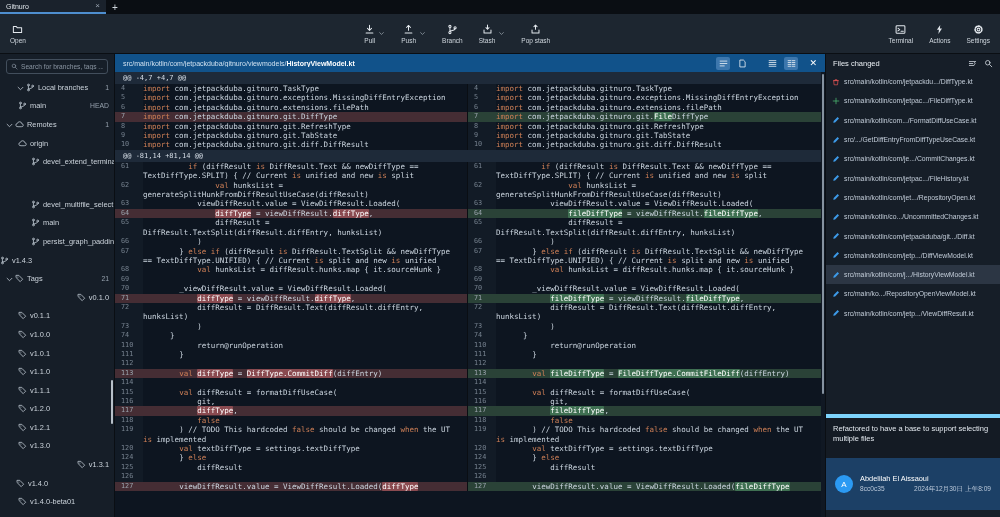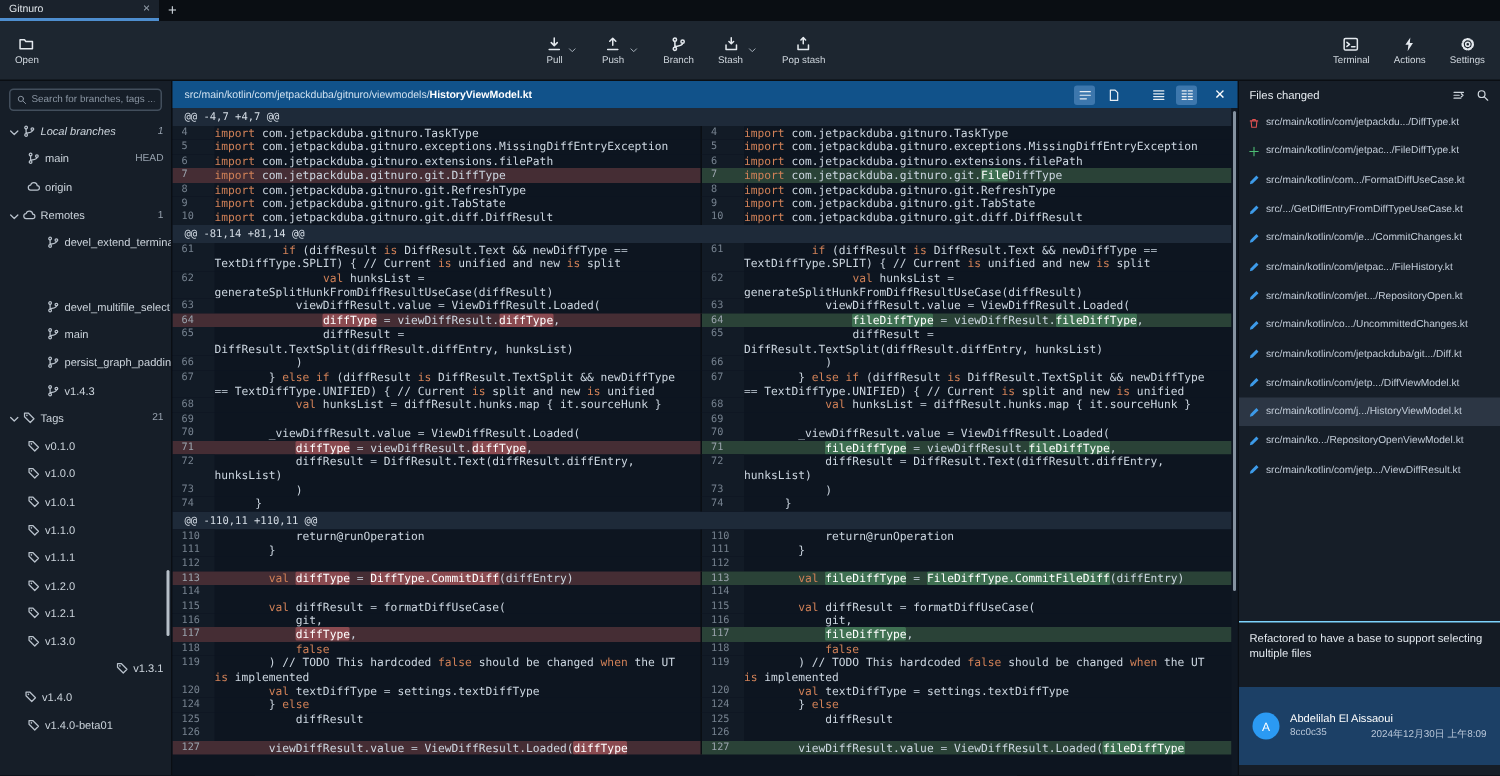--- a/index.html
+++ b/index.html
@@ -69,21 +69,21 @@
   
   .files{width:175px;background:#161e28;border-left:1px solid #0a0e13;display:flex;flex-direction:column;flex:none;}
   .files-header{height:18px;display:flex;align-items:center;padding:0 7px;gap:6px;color:#e8edf2;font-size:7.5px;flex:none;}
   .fh-icons{margin-left:auto;display:flex;gap:7px;color:#cfd6dd;}
   .fh-icons .ic{width:9px;height:9px;}
   .flist{flex:1;overflow:hidden;}
   .frow{height:19.3px;display:flex;align-items:center;gap:4px;padding:0 6px;font-size:6.8px;color:#c2ccd8;white-space:nowrap;overflow:hidden;}
   .frow.sel{background:#2c3644;}
   .frow .ic{width:8px;height:8px;flex:none;}
   .st-del{color:#e05252;} .st-add{color:#4dbd74;} .st-mod{color:#3d9be9;}
-  .fmsg{border-top:1px solid #7dd3fc;padding:6px 7px 0 7px;font-size:7.5px;color:#e2e8ee;height:44px;background:#141b24;line-height:1.35;flex:none;}
+  .fmsg{border-top:4px solid #7dd3fc;padding:6px 7px 0 7px;font-size:7.5px;color:#e2e8ee;height:44px;background:#141b24;line-height:1.35;flex:none;}
   .fcard{height:52px;background:#1c4066;display:flex;align-items:center;gap:7px;padding:0 9px;margin-bottom:7px;flex:none;}
   .avatar{width:18px;height:18px;border-radius:50%;background:#2b9af3;color:#fff;display:flex;align-items:center;justify-content:center;font-size:8px;flex:none;}
   .fmeta{flex:1;min-width:0;}
   .fnamE{font-size:7.4px;color:#fff;white-space:nowrap;overflow:hidden;}
   .fsub{display:flex;font-size:6.6px;color:#b9c7d9;margin-top:2px;white-space:nowrap;}
   .fdate{margin-left:auto;}
 </style>
 </head>
 <body>
 
@@ -206,21 +206,21 @@
       <div class="search">
         <span id="search-ic">
             <svg viewBox="0 0 12 12" fill="none" stroke="currentColor" stroke-width="1.1" stroke-linecap="round" stroke-linejoin="round" class="ic ">
               <circle cx="5" cy="5" r="3"></circle>
               <path d="M7.4 7.4l3 3"></path>
             </svg>
           </span>
         <span class="ph">Search for branches, tags ...</span>
       </div>
       <div class="tree" id="tree">
-          <div class="trow" style="padding-left: 5px; font-style: italic;">
+          <div class="trow" style="padding-left: 16px;">
             <span class="chv">
               <svg viewBox="0 0 12 12" fill="none" stroke="currentColor" stroke-width="1.1" stroke-linecap="round" stroke-linejoin="round" class="ic ">
                 <path d="M2.8 4.4L6 7.6l3.2-3.2"></path>
               </svg>
             </span>
             <svg viewBox="0 0 12 12" fill="none" stroke="currentColor" stroke-width="1.1" stroke-linecap="round" stroke-linejoin="round" class="ic ">
               <circle cx="3.2" cy="2.7" r="1.2"></circle>
               <circle cx="3.2" cy="9.3" r="1.2"></circle>
               <circle cx="8.8" cy="4.1" r="1.2"></circle>
               <path d="M3.2 3.9v4.2M8.8 5.3c0 1.9-3 1.9-5.6 2.5"></path>
@@ -230,39 +230,39 @@
           </div>
           <div class="trow" style="padding-left: 18px;">
             <svg viewBox="0 0 12 12" fill="none" stroke="currentColor" stroke-width="1.1" stroke-linecap="round" stroke-linejoin="round" class="ic ">
               <circle cx="3.2" cy="2.7" r="1.2"></circle>
               <circle cx="3.2" cy="9.3" r="1.2"></circle>
               <circle cx="8.8" cy="4.1" r="1.2"></circle>
               <path d="M3.2 3.9v4.2M8.8 5.3c0 1.9-3 1.9-5.6 2.5"></path>
             </svg>
             <span>main</span>
             <span class="badge">HEAD</span>
-          </div>
-          <div class="trow" style="padding-left: 18px;">
-            <svg viewBox="0 0 12 12" fill="none" stroke="currentColor" stroke-width="1.1" stroke-linecap="round" stroke-linejoin="round" class="ic ">
-              <path d="M3.5 9a2.2 2.2 0 01-.3-4.4A3 3 0 019.1 5 2 2 0 018.9 9z"></path>
-            </svg>
-            <span>origin</span>
           </div>
           <div class="trow" style="padding-left: 5px;">
             <span class="chv">
               <svg viewBox="0 0 12 12" fill="none" stroke="currentColor" stroke-width="1.1" stroke-linecap="round" stroke-linejoin="round" class="ic ">
                 <path d="M2.8 4.4L6 7.6l3.2-3.2"></path>
               </svg>
             </span>
             <svg viewBox="0 0 12 12" fill="none" stroke="currentColor" stroke-width="1.1" stroke-linecap="round" stroke-linejoin="round" class="ic ">
               <path d="M3.5 9a2.2 2.2 0 01-.3-4.4A3 3 0 019.1 5 2 2 0 018.9 9z"></path>
             </svg>
             <span>Remotes</span>
             <span class="cnt">1</span>
           </div>
+          <div class="trow" style="padding-left: 18px;">
+            <svg viewBox="0 0 12 12" fill="none" stroke="currentColor" stroke-width="1.1" stroke-linecap="round" stroke-linejoin="round" class="ic ">
+              <path d="M3.5 9a2.2 2.2 0 01-.3-4.4A3 3 0 019.1 5 2 2 0 018.9 9z"></path>
+            </svg>
+            <span>origin</span>
+          </div>
           <div class="trow" style="padding-left: 31px;">
             <svg viewBox="0 0 12 12" fill="none" stroke="currentColor" stroke-width="1.1" stroke-linecap="round" stroke-linejoin="round" class="ic ">
               <circle cx="3.2" cy="2.7" r="1.2"></circle>
               <circle cx="3.2" cy="9.3" r="1.2"></circle>
               <circle cx="8.8" cy="4.1" r="1.2"></circle>
               <path d="M3.2 3.9v4.2M8.8 5.3c0 1.9-3 1.9-5.6 2.5"></path>
             </svg>
             <span>devel_extend_termina</span>
           </div>
           <div class="trow" style="padding-left: 31px; margin-top: 24px;">
@@ -285,21 +285,21 @@
           </div>
           <div class="trow" style="padding-left: 31px;">
             <svg viewBox="0 0 12 12" fill="none" stroke="currentColor" stroke-width="1.1" stroke-linecap="round" stroke-linejoin="round" class="ic ">
               <circle cx="3.2" cy="2.7" r="1.2"></circle>
               <circle cx="3.2" cy="9.3" r="1.2"></circle>
               <circle cx="8.8" cy="4.1" r="1.2"></circle>
               <path d="M3.2 3.9v4.2M8.8 5.3c0 1.9-3 1.9-5.6 2.5"></path>
             </svg>
             <span>persist_graph_paddin</span>
           </div>
-          <div class="trow" style="padding-left: 31px;">
+          <div class="trow" style="">
             <svg viewBox="0 0 12 12" fill="none" stroke="currentColor" stroke-width="1.1" stroke-linecap="round" stroke-linejoin="round" class="ic ">
               <circle cx="3.2" cy="2.7" r="1.2"></circle>
               <circle cx="3.2" cy="9.3" r="1.2"></circle>
               <circle cx="8.8" cy="4.1" r="1.2"></circle>
               <path d="M3.2 3.9v4.2M8.8 5.3c0 1.9-3 1.9-5.6 2.5"></path>
             </svg>
             <span>v1.4.3</span>
           </div>
           <div class="trow" style="padding-left: 5px;">
             <span class="chv">
@@ -307,26 +307,33 @@
                 <path d="M2.8 4.4L6 7.6l3.2-3.2"></path>
               </svg>
             </span>
             <svg viewBox="0 0 12 12" fill="none" stroke="currentColor" stroke-width="1.1" stroke-linecap="round" stroke-linejoin="round" class="ic ">
               <path d="M1.8 1.8h3.3l5.1 5.1-3.3 3.3-5.1-5.1z"></path>
               <circle cx="3.9" cy="3.9" r=".7" fill="currentColor" stroke="none"></circle>
             </svg>
             <span>Tags</span>
             <span class="cnt">21</span>
           </div>
-          <div class="trow" style="padding-left: 18px;">
+          <div class="trow" style="padding-left: 18px; justify-content: flex-end;">
             <svg viewBox="0 0 12 12" fill="none" stroke="currentColor" stroke-width="1.1" stroke-linecap="round" stroke-linejoin="round" class="ic ">
               <path d="M1.8 1.8h3.3l5.1 5.1-3.3 3.3-5.1-5.1z"></path>
               <circle cx="3.9" cy="3.9" r=".7" fill="currentColor" stroke="none"></circle>
             </svg>
             <span>v0.1.0</span>
+          </div>
+          <div class="trow" style="padding-left: 18px;">
+            <svg viewBox="0 0 12 12" fill="none" stroke="currentColor" stroke-width="1.1" stroke-linecap="round" stroke-linejoin="round" class="ic ">
+              <path d="M1.8 1.8h3.3l5.1 5.1-3.3 3.3-5.1-5.1z"></path>
+              <circle cx="3.9" cy="3.9" r=".7" fill="currentColor" stroke="none"></circle>
+            </svg>
+            <span>v0.1.1</span>
           </div>
           <div class="trow" style="padding-left: 18px;">
             <svg viewBox="0 0 12 12" fill="none" stroke="currentColor" stroke-width="1.1" stroke-linecap="round" stroke-linejoin="round" class="ic ">
               <path d="M1.8 1.8h3.3l5.1 5.1-3.3 3.3-5.1-5.1z"></path>
               <circle cx="3.9" cy="3.9" r=".7" fill="currentColor" stroke="none"></circle>
             </svg>
             <span>v1.0.0</span>
           </div>
           <div class="trow" style="padding-left: 18px;">
             <svg viewBox="0 0 12 12" fill="none" stroke="currentColor" stroke-width="1.1" stroke-linecap="round" stroke-linejoin="round" class="ic ">
@@ -631,21 +638,20 @@
           <div class="crow">
             <div class="cside L">
               <div class="gut">74</div>
               <div class="code"><span>      }</span></div>
             </div>
             <div class="cside Rr">
               <div class="gut">74</div>
               <div class="code"><span>      }</span></div>
             </div>
           </div>
-          <div class="hunk">@@ -110,11 +110,11 @@</div>
           <div class="crow">
             <div class="cside L">
               <div class="gut">110</div>
               <div class="code"><span>            return@runOperation</span></div>
             </div>
             <div class="cside Rr">
               <div class="gut">110</div>
               <div class="code"><span>            return@runOperation</span></div>
             </div>
           </div>

